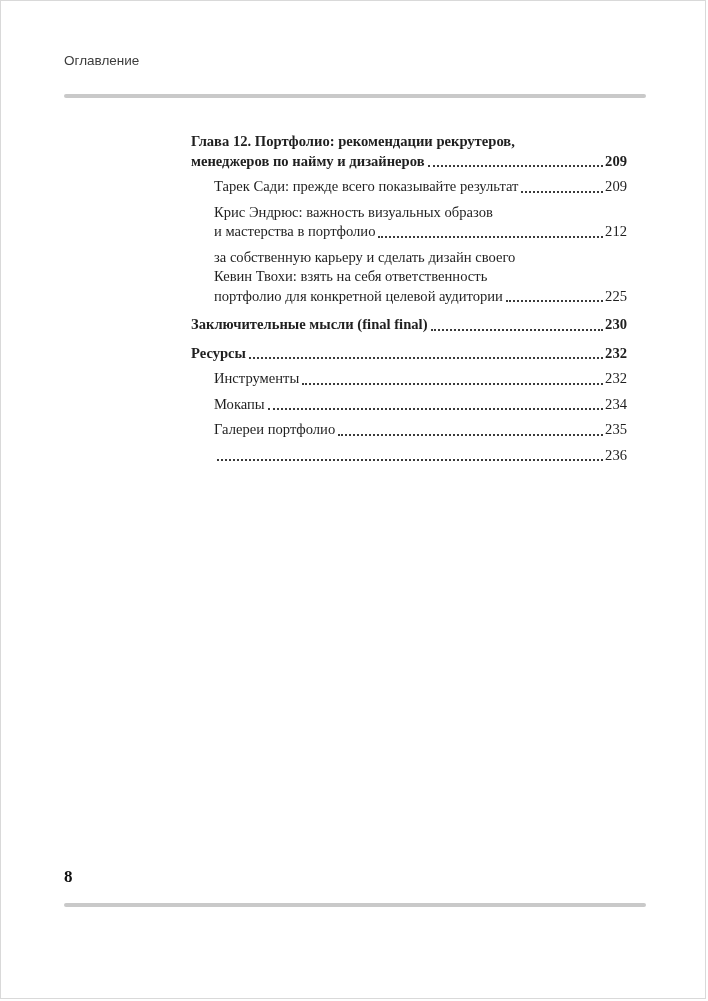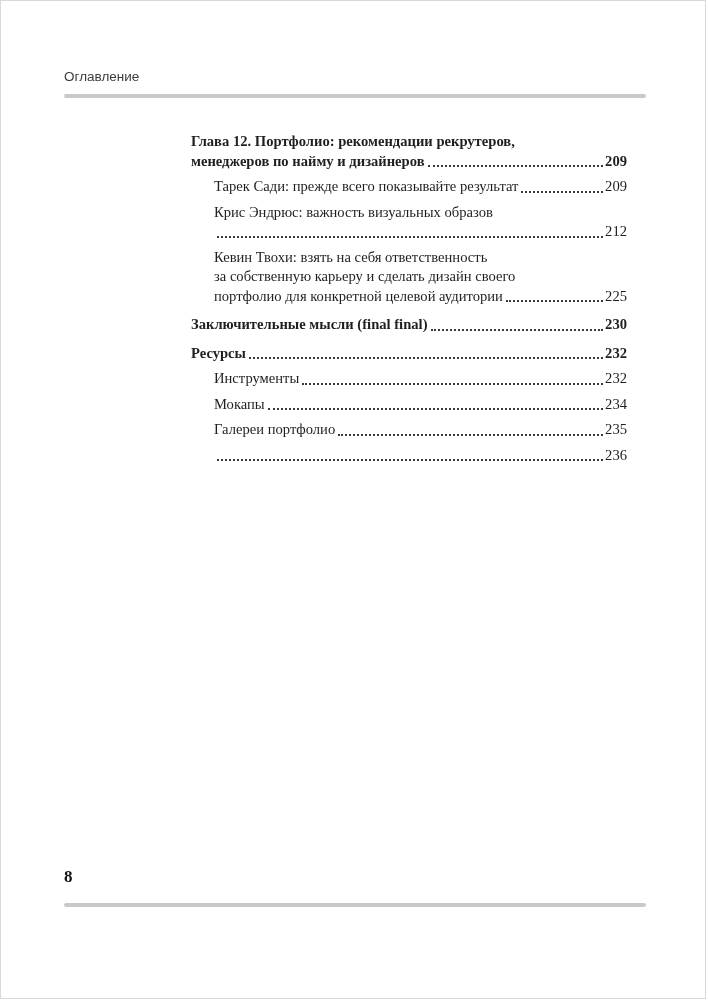--- a/index.html
+++ b/index.html
@@ -19,21 +19,21 @@
     width: 706px;
     height: 999px;
     box-sizing: border-box;
     border: 1px solid #d9d9d9;
     background: #ffffff;
     overflow: hidden;
   }
   .running-head {
     position: absolute;
     left: 63px;
-    top: 68px;
+    top: 52px;
     font-family: "Liberation Sans", sans-serif;
     font-size: 13.5px;
     color: #3c3c3c;
   }
   .rule {
     position: absolute;
     left: 63px;
     width: 582px;
     height: 4px;
     background: #c9c9c9;
@@ -102,30 +102,31 @@
           <span class="toc-text">Тарек Сади: прежде всего показывайте результат</span>
           <span class="leader"></span>
           <span class="toc-page">209</span>
         </div>
       </div>
       <div class="toc-entry sub">
         <div class="toc-line">
           <span class="toc-text">Крис Эндрюс: важность визуальных образов</span>
         </div>
         <div class="toc-line">
+          <span class="toc-text">и мастерства в портфолио</span>
           <span class="leader"></span>
           <span class="toc-page">212</span>
         </div>
       </div>
       <div class="toc-entry sub">
         <div class="toc-line">
-          <span class="toc-text">Кевин Твохи: взять на себя ответственность</span>
+          <span class="toc-text">за собственную карьеру и сделать дизайн своего</span>
         </div>
         <div class="toc-line">
-          <span class="toc-text">за собственную карьеру и сделать дизайн своего</span>
+          <span class="toc-text">Кевин Твохи: взять на себя ответственность</span>
         </div>
         <div class="toc-line">
           <span class="toc-text">портфолио для конкретной целевой аудитории</span>
           <span class="leader"></span>
           <span class="toc-page">225</span>
         </div>
       </div>
       <div class="toc-entry top gap-before">
         <div class="toc-line">
           <span class="toc-text">Заключительные мысли (final final)</span>

